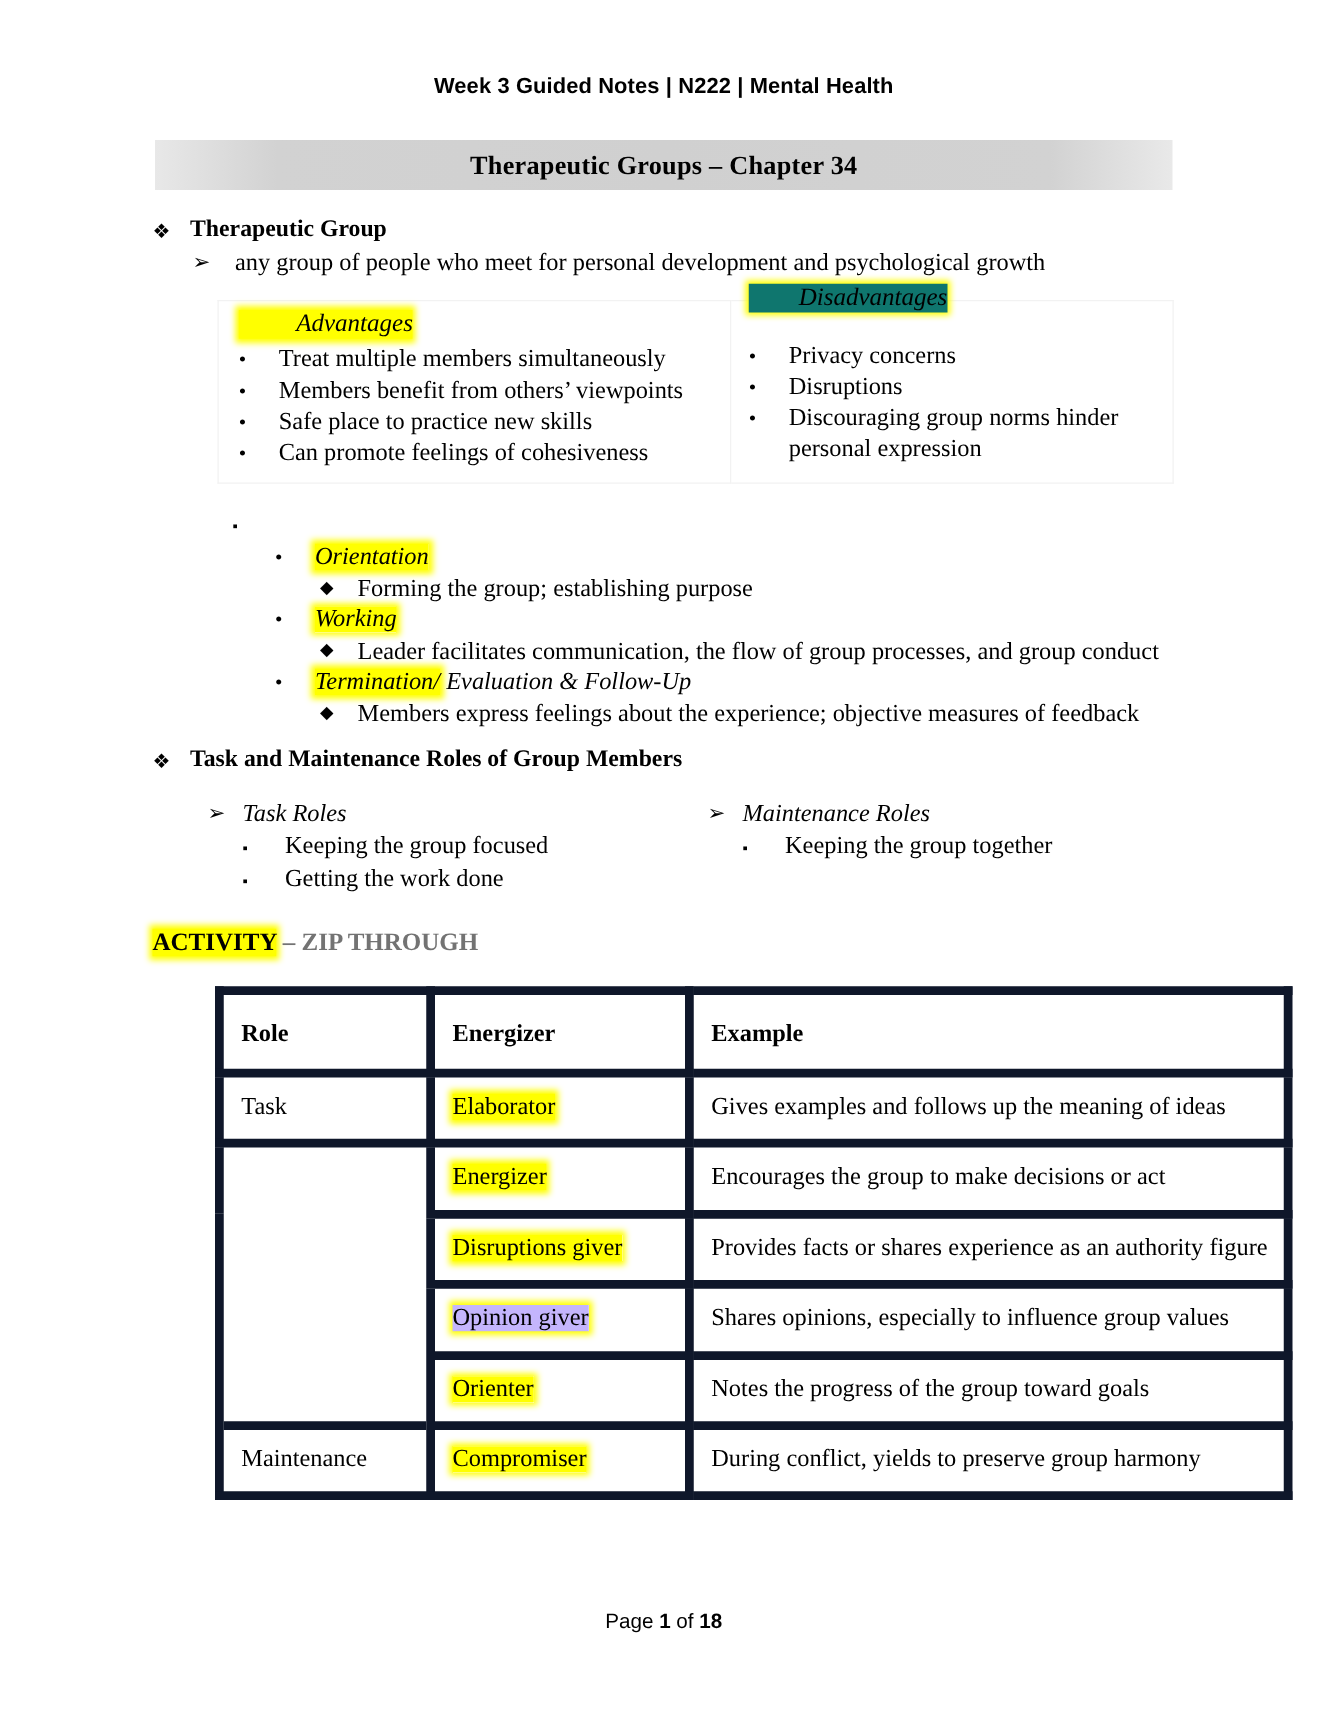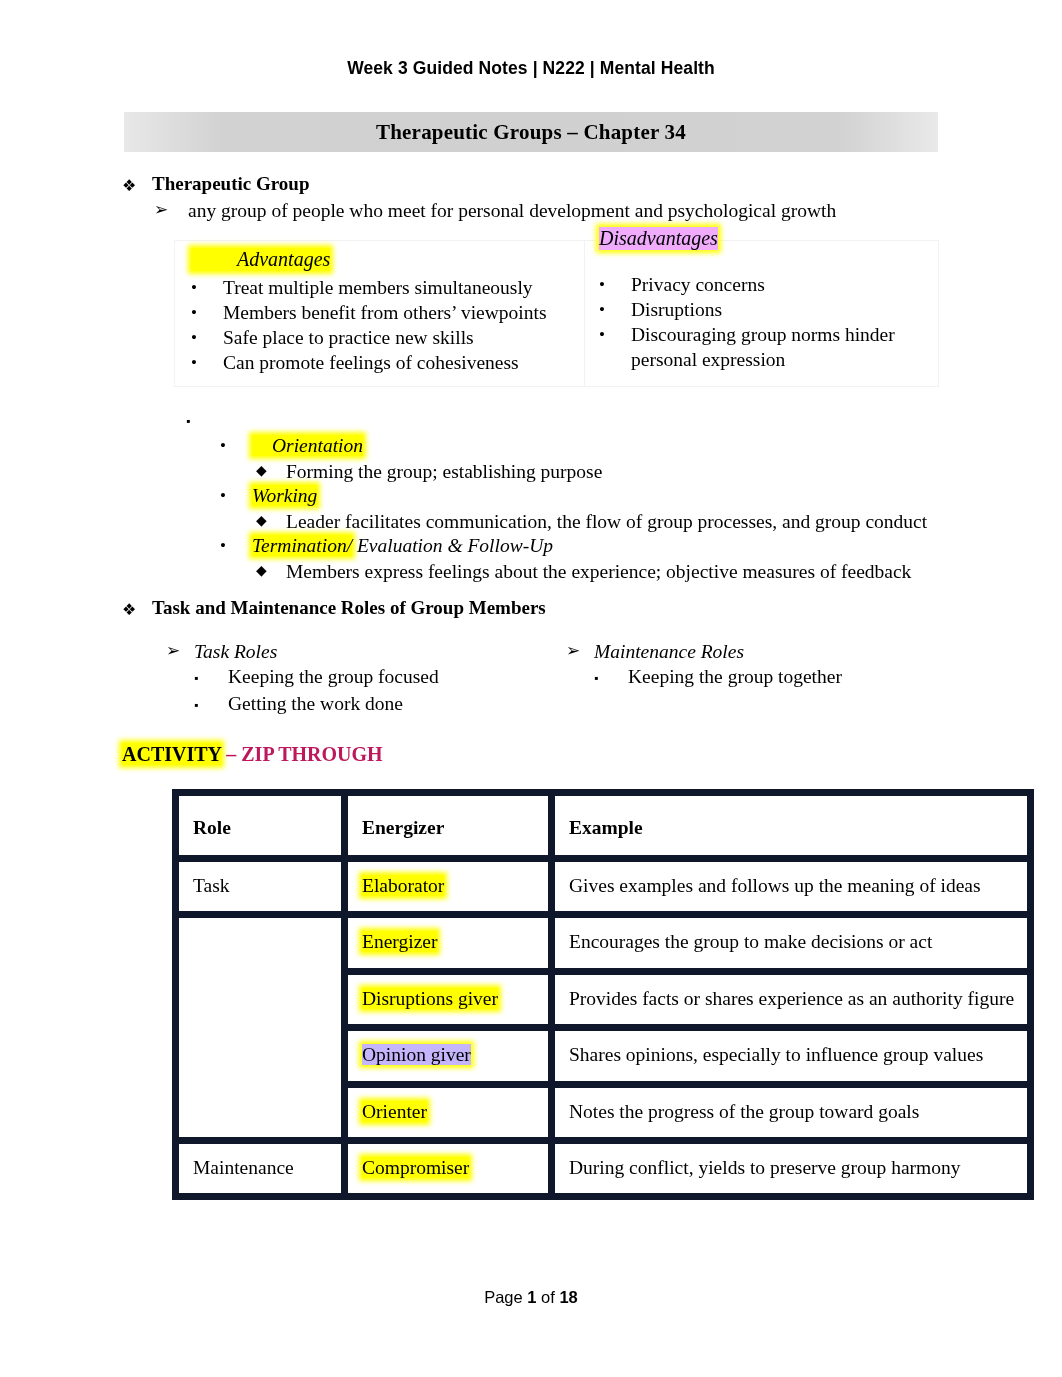--- a/index.html
+++ b/index.html
@@ -269,21 +269,21 @@
                   </li>
               <li>
                     <span class="b">•</span>
                     <span class="c">Can promote feelings of cohesiveness</span>
                   </li>
             </ul>
           </div>
         </td>
         <td class="right">
           <div class="cell-pad-r" style="padding-top:0;">
-            <div style="margin-top:-14px;"><span class="colhead hl" style="background: #f0abfc; box-shadow: rgb(255, 255, 0) 0px 0px 5px 3px;">Disadvantages</span></div>
+            <div style="margin-top:-14px;"><span class="colhead hl" style="background: #0f766e; box-shadow: rgb(255, 255, 0) 0px 0px 5px 3px; padding-left: 40px;">Disadvantages</span></div>
             <ul class="dots" style="margin-top:18px;">
               <li>
                     <span class="b">•</span>
                     <span class="c">Privacy concerns</span>
                   </li>
               <li>
                     <span class="b">•</span>
                     <span class="c">Disruptions</span>
                   </li>
               <li>
@@ -298,21 +298,21 @@
       </table>
 
     <div class="phases">
 
       <div class="row p-sq">
         <span class="b">▪</span>
       </div>
 
       <div class="row p-dot">
         <span class="b">•</span>
-        <span class="c"><span class="hl" style="background: rgb(255, 255, 0); box-shadow: rgb(255, 255, 0) 0px 0px 5px 3px; padding-left: 20px;">Orientation</span></span>
+        <span class="c"><span class="hl" style="background: rgb(255, 255, 0); box-shadow: rgb(255, 255, 0) 0px 0px 5px 3px;">Orientation</span></span>
       </div>
       <div class="row p-dia">
         <span class="b">◆</span>
         <span class="c">Forming the group; establishing purpose</span>
       </div>
 
       <div class="row p-dot">
         <span class="b">•</span>
         <span class="c"><span class="hl" style="background: rgb(255, 255, 0); box-shadow: rgb(255, 255, 0) 0px 0px 5px 3px;">Working</span></span>
       </div>
@@ -361,21 +361,21 @@
           <div class="r-sq">
             <span class="b">▪</span>
             <span class="c">Keeping the group together</span>
           </div>
         </td>
       </tr>
     </tbody>
       </table>
 
     <div class="activity">
-      <span class="hl" style="background: rgb(255, 255, 0); box-shadow: rgb(255, 255, 0) 0px 0px 5px 3px;">ACTIVITY</span><span class="purple" id="activity-purple" style="color: #be185d;"> – ZIP THROUGH</span>
+      <span class="hl" style="background: rgb(255, 255, 0); box-shadow: rgb(255, 255, 0) 0px 0px 5px 3px;">ACTIVITY</span><span class="purple" id="activity-purple" style="color: #737373;"> – ZIP THROUGH</span>
     </div>
 
     <table class="main-table">
       <thead>
         <tr>
           <th class="col-role">Role</th>
           <th class="col-func">Energizer</th>
           <th class="col-ex">Example</th>
         </tr>
       </thead>

